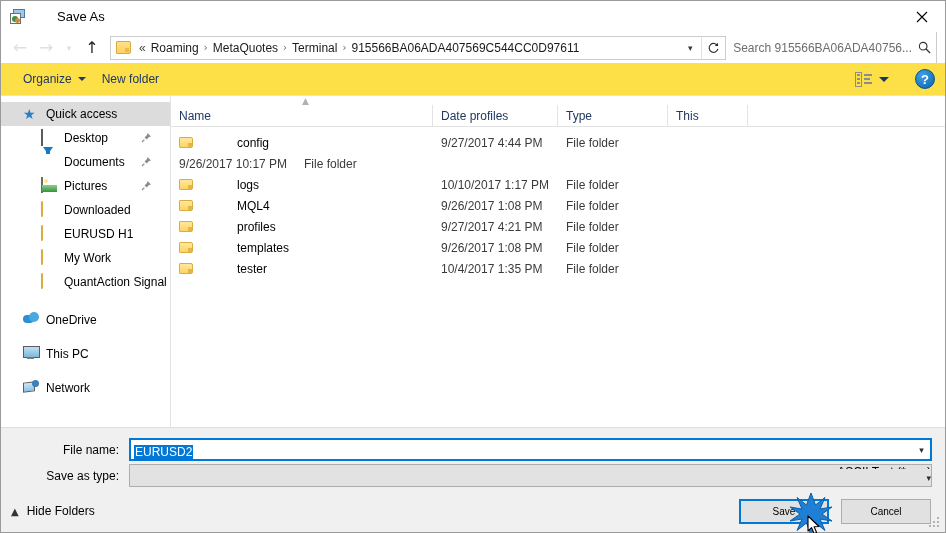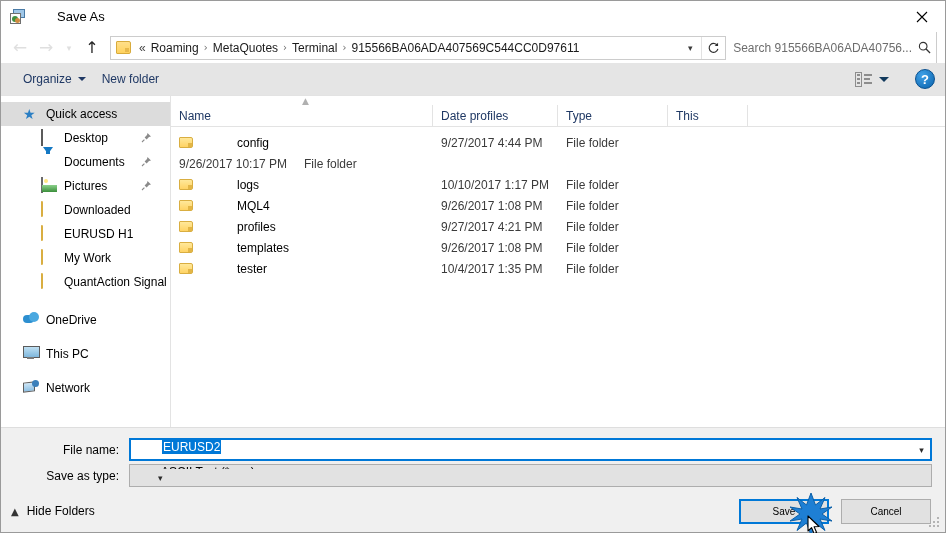--- a/index.html
+++ b/index.html
@@ -133,21 +133,21 @@
   .search-icon {
     width: 24px; display: flex; align-items: center; justify-content: center;
   }
 
   
   .cmdbar {
     height: 33px; flex: 0 0 33px;
     display: flex; align-items: center;
     padding: 0 10px 0 14px;
     border-bottom: 1px solid #e3e3e3;
-    background: #e5e5e5;
+    background: #fde047;
   }
   .cmd-item {
     font-size: 12px; color: #1f3864;
     padding: 4px 8px; cursor: default;
     display: flex; align-items: center; gap: 6px;
   }
   .cmd-item .caret {
     width: 0; height: 0;
     border-left: 4px solid transparent;
     border-right: 4px solid transparent;
@@ -285,24 +285,23 @@
     border-top: 1px solid #dedede;
     padding: 10px 13px 0 13px;
   }
   .formrow { display: flex; align-items: center; height: 23px; margin-bottom: 3px; }
   .formlabel {
     flex: 0 0 115px; text-align: right; padding-right: 10px;
     font-size: 12px; color: #000;
   }
   .combo {
     flex: 1 1 auto; height: 23px;
-    display: flex; align-items: flex-start;
+    display: flex; align-items: flex-end;
     background: #ffffff; border: 1px solid #7a7a7a;
     min-width: 0;
-    padding-left: 28px;
   }
   .combo.focused { border: 2px solid #0078d7; }
   .combo.grey { background: #e2e2e2; border: 1px solid #adadad; flex-direction: column; }
   .combo-val {
     flex: 1 1 auto; padding-left: 3px; font-size: 12px; overflow: hidden; white-space: nowrap;
   }
   .sel-text { background: #0078d7; color: #ffffff; padding: 1px 1px; }
   .combo-dd {
     flex: 0 0 17px; height: 100%;
     display: flex; align-items: center; justify-content: center;

